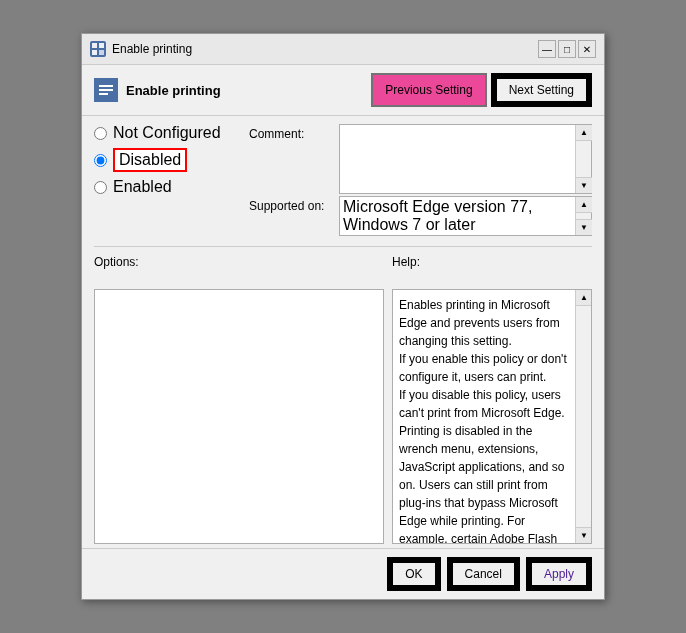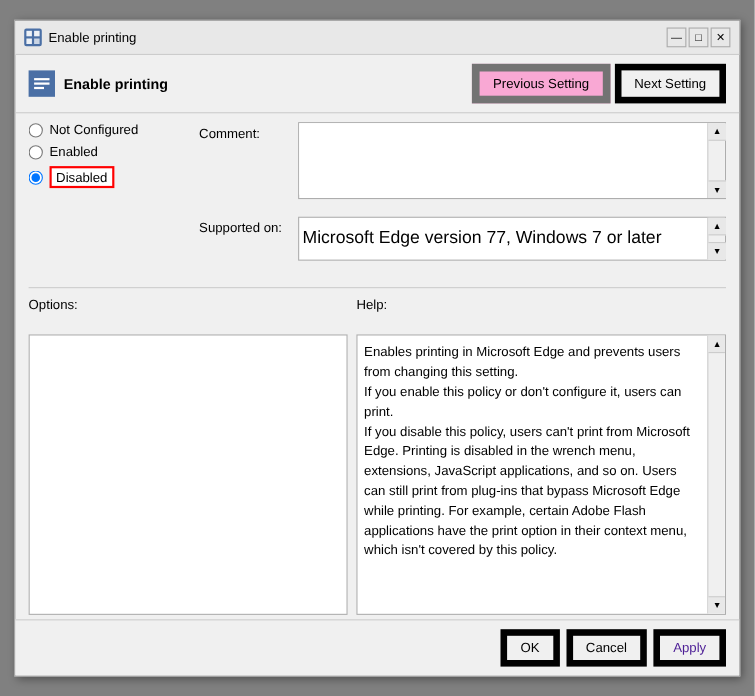--- a/index.html
+++ b/index.html
@@ -13,21 +13,21 @@
     body {
       background: #808080;
       display: flex;
       justify-content: center;
       align-items: center;
       width: 686px;
       height: 633px;
     }
 
     .window {
-      width: 660px;
+      width: 524px;
       background: #f0f0f0;
       border: 1px solid #999;
       box-shadow: 2px 2px 8px rgba(0,0,0,0.4);
     }
 
     .title-bar {
       background: #e8e8e8;
       border-bottom: 1px solid #ccc;
       padding: 6px 8px;
       display: flex;
@@ -112,22 +112,22 @@
 
     .btn {
       padding: 4px 12px;
       background: #f0f0f0;
       border: 6px solid #000000;
       cursor: pointer;
       font-size: 12px;
     }
 
     .btn-primary {
-      background: #f9a8d4;
-      border: 7px solid #737373;
+      background: #ec4899;
+      border: 2px solid #737373;
     }
 
     .radio-group {
       display: flex;
       flex-direction: column;
       gap: 6px;
       margin-bottom: 10px;
     }
 
     .radio-item {
@@ -136,33 +136,33 @@
       gap: 6px;
       cursor: pointer;
     }
 
     .radio-item input[type="radio"] {
       margin: 0;
       cursor: pointer;
     }
 
     .radio-label {
-      font-size: 12px;
+      font-size: 16px;
     }
 
     .disabled-label {
       border: 2px solid red;
       padding: 1px 4px;
       background: white;
     }
 
     .field-row {
       display: flex;
       align-items: flex-start;
-      margin-bottom: 16px;
+      margin-bottom: 2px;
     }
 
     .field-label {
       width: 90px;
       padding-top: 3px;
       font-size: 12px;
       flex-shrink: 0;
     }
 
     .section-divider {
@@ -360,26 +360,26 @@
   <div class="main-content">
     <div style="display:flex; gap: 0;">
 
       <div style="width: 155px; flex-shrink:0; padding-right: 8px;">
         <div class="radio-group">
           <label class="radio-item">
             <input type="radio" name="setting" style="">
             <span class="radio-label">Not Configured</span>
           </label>
           <label class="radio-item">
+            <input type="radio" name="setting" checked="" style="">
+            <span class="radio-label disabled-label">Disabled</span>
+          </label>
+          <label class="radio-item">
             <input type="radio" name="setting" style="">
             <span class="radio-label">Enabled</span>
-          </label>
-          <label class="radio-item">
-            <input type="radio" name="setting" checked="" style="">
-            <span class="radio-label disabled-label">Disabled</span>
           </label>
         </div>
       </div>
 
       <div style="flex: 1;">
 
         <div class="field-row">
           <div class="field-label">Comment:</div>
           <div style="flex:1; position:relative;">
             <div class="ta-border textarea-container">

